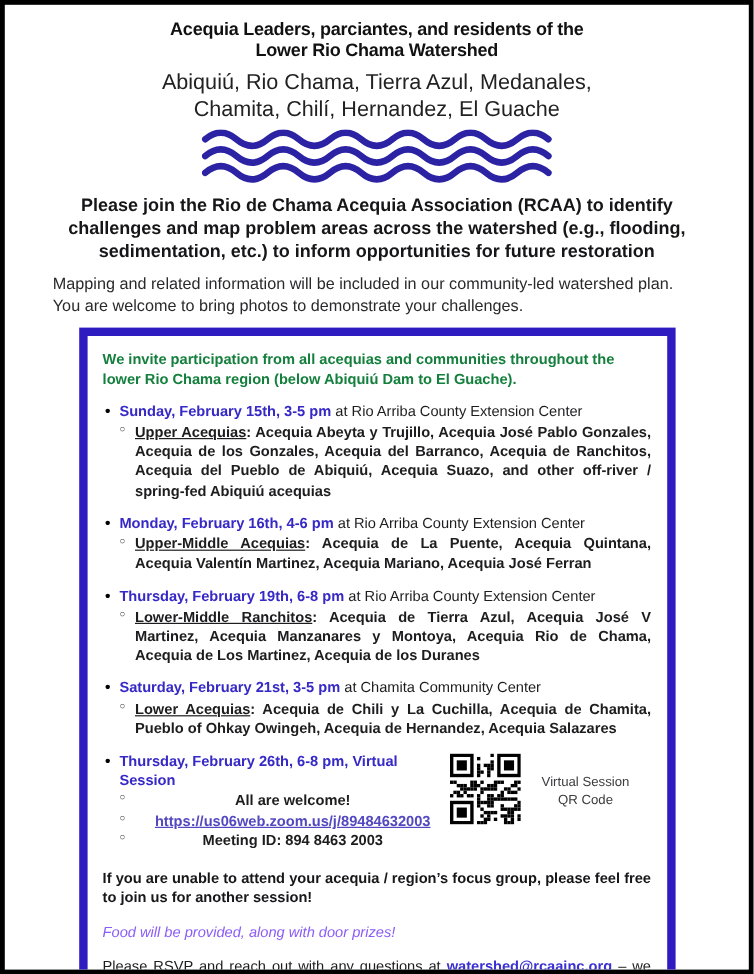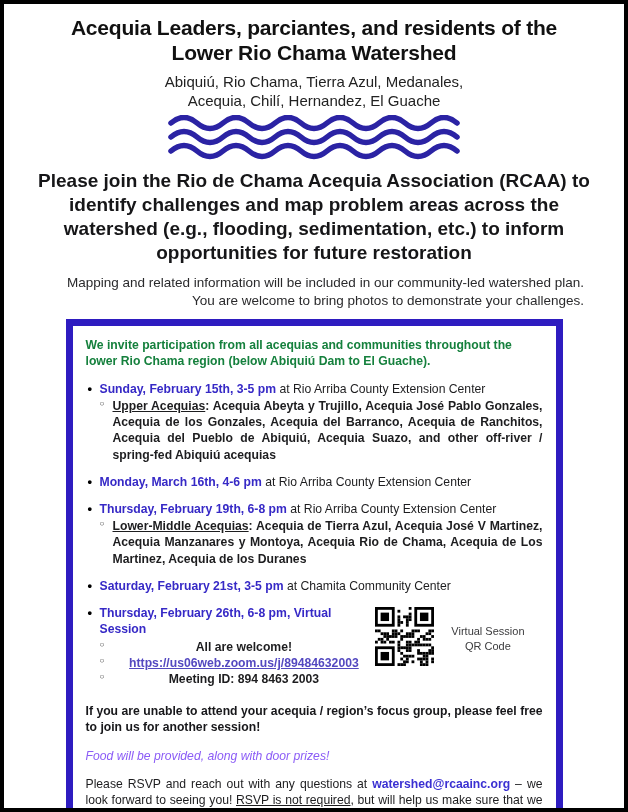--- a/index.html
+++ b/index.html
@@ -16,35 +16,35 @@
   body{display:flex;justify-content:center;}
   .page{
     width:628px;height:812px;background:#ffffff;
     border:4px solid var(--page-border);
     overflow:hidden;
     font-family:"Liberation Sans","DejaVu Sans",sans-serif;
     color:var(--text-black);
   }
   .title{
     margin-top:12px;text-align:center;
-    font-size:21px;line-height:1.18;font-weight:bold;color:#111;
+    font-size:15px;line-height:1.18;font-weight:bold;color:#111;
     letter-spacing:-0.2px;
   }
   .subtitle{
     margin-top:6px;text-align:center;
-    font-size:15px;line-height:1.27;color:#222;
+    font-size:18px;line-height:1.27;color:#222;
   }
   .waves{display:block;margin:5px auto 0;width:292px;height:46px;}
   .waves path{fill:none;stroke:var(--wave-blue);stroke-width:5.5;stroke-linecap:round;}
   .intro-bold{
     margin:8px auto 0;width:566px;text-align:center;
-    font-size:19px;font-weight:bold;line-height:1.27;color:#161618;
+    font-size:15px;font-weight:bold;line-height:1.27;color:#161618;
   }
   .intro-note{
-    margin:9px auto 0;width:540px;text-align:right;
+    margin:9px auto 0;width:540px;text-align:left;
     font-size:13.5px;line-height:1.3;color:#2a2a2c;
   }
   .box{
     margin:10px auto 0;width:497px;
     border:7px solid var(--box-border);
     padding:11px 13px 10px 13px;
     font-size:12.2px;line-height:1.33;
   }
   .invite{font-weight:bold;color:#15803d;}
   ul.sessions{list-style:none;margin-top:11px;}
@@ -78,21 +78,21 @@
 
 <div class="page">
 
   <h1 class="title">
     <span>Acequia Leaders, parciantes, and residents of the</span><br>
     <span>Lower Rio Chama Watershed</span>
   </h1>
 
   <div class="subtitle">
     <span>Abiquiú, Rio Chama, Tierra Azul, Medanales,</span><br>
-    <span>Acequia, Chilí, Hernandez, El Guache</span>
+    <span>Chamita, Chilí, Hernandez, El Guache</span>
   </div>
 
   <svg class="waves" viewBox="0 0 292 46" aria-hidden="true">
     <path d="M3 8 q 13 -11 26 0 t 26 0 t 26 0 t 26 0 t 26 0 t 26 0 t 26 0 t 26 0 t 26 0 t 26 0 t 26 0"></path>
     <path d="M3 22 q 13 -11 26 0 t 26 0 t 26 0 t 26 0 t 26 0 t 26 0 t 26 0 t 26 0 t 26 0 t 26 0 t 26 0"></path>
     <path d="M3 36 q 13 -11 26 0 t 26 0 t 26 0 t 26 0 t 26 0 t 26 0 t 26 0 t 26 0 t 26 0 t 26 0 t 26 0"></path>
   </svg>
 
   <p class="intro-bold">Please join the Rio de Chama Acequia Association (RCAA) to identify challenges and map problem areas across the watershed (e.g., flooding, sedimentation, etc.) to inform opportunities for future restoration</p>
 
@@ -105,32 +105,38 @@
     <ul class="sessions">
 
       <li>
         <span class="date">Sunday, February 15th, 3-5 pm</span><span> at Rio Arriba County Extension Center</span>
         <ul class="sub">
           <li><span class="ul-label">Upper Acequias</span><span>: Acequia Abeyta y Trujillo, Acequia José Pablo Gonzales, Acequia de los Gonzales, Acequia del Barranco, Acequia de Ranchitos, Acequia del Pueblo de Abiquiú, Acequia Suazo, and other off-river / spring-fed Abiquiú acequias</span></li>
         </ul>
       </li>
 
       <li>
-        <span class="date">Monday, March 16th, 4-6 pm</span><span> at Rio Arriba County Extension Center</span>
+        <span class="date">Monday, February 16th, 4-6 pm</span><span> at Rio Arriba County Extension Center</span>
+        <ul class="sub">
+          <li><span class="ul-label">Upper-Middle Acequias</span><span>: Acequia de La Puente, Acequia Quintana, Acequia Valentín Martinez, Acequia Mariano, Acequia José Ferran</span></li>
+        </ul>
       </li>
 
       <li>
         <span class="date">Thursday, February 19th, 6-8 pm</span><span> at Rio Arriba County Extension Center</span>
         <ul class="sub">
-          <li><span class="ul-label">Lower-Middle Acequias</span><span>: Acequia de Tierra Azul, Acequia José V Martinez, Acequia Manzanares y Montoya, Acequia Rio de Chama, Acequia de Los Martinez, Acequia de los Duranes</span></li>
+          <li><span class="ul-label">Lower-Middle Ranchitos</span><span>: Acequia de Tierra Azul, Acequia José V Martinez, Acequia Manzanares y Montoya, Acequia Rio de Chama, Acequia de Los Martinez, Acequia de los Duranes</span></li>
         </ul>
       </li>
 
       <li>
         <span class="date">Saturday, February 21st, 3-5 pm</span><span> at Chamita Community Center</span>
+        <ul class="sub">
+          <li><span class="ul-label">Lower Acequias</span><span>: Acequia de Chili y La Cuchilla, Acequia de Chamita, Pueblo of Ohkay Owingeh, Acequia de Hernandez, Acequia Salazares</span></li>
+        </ul>
       </li>
 
       <li>
         <div class="virtual-row">
           <div class="virtual-left">
             <span class="date">Thursday, February 26th, 6-8 pm, Virtual Session</span>
             <ul class="sub">
               <li class="nojust">All are welcome!</li>
               <li class="nojust"><a class="zoom-link">https://us06web.zoom.us/j/89484632003</a></li>
               <li class="nojust">Meeting ID: 894 8463 2003</li>

